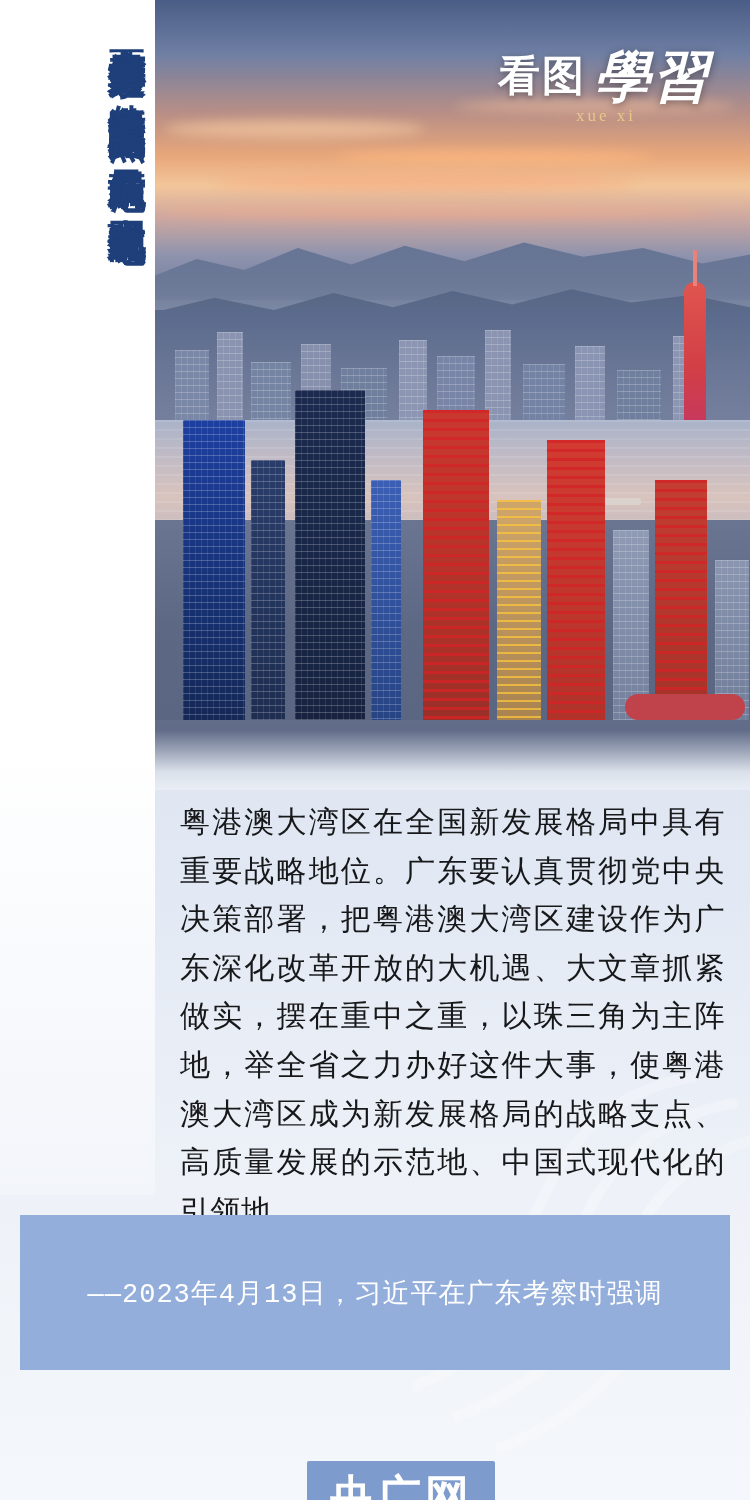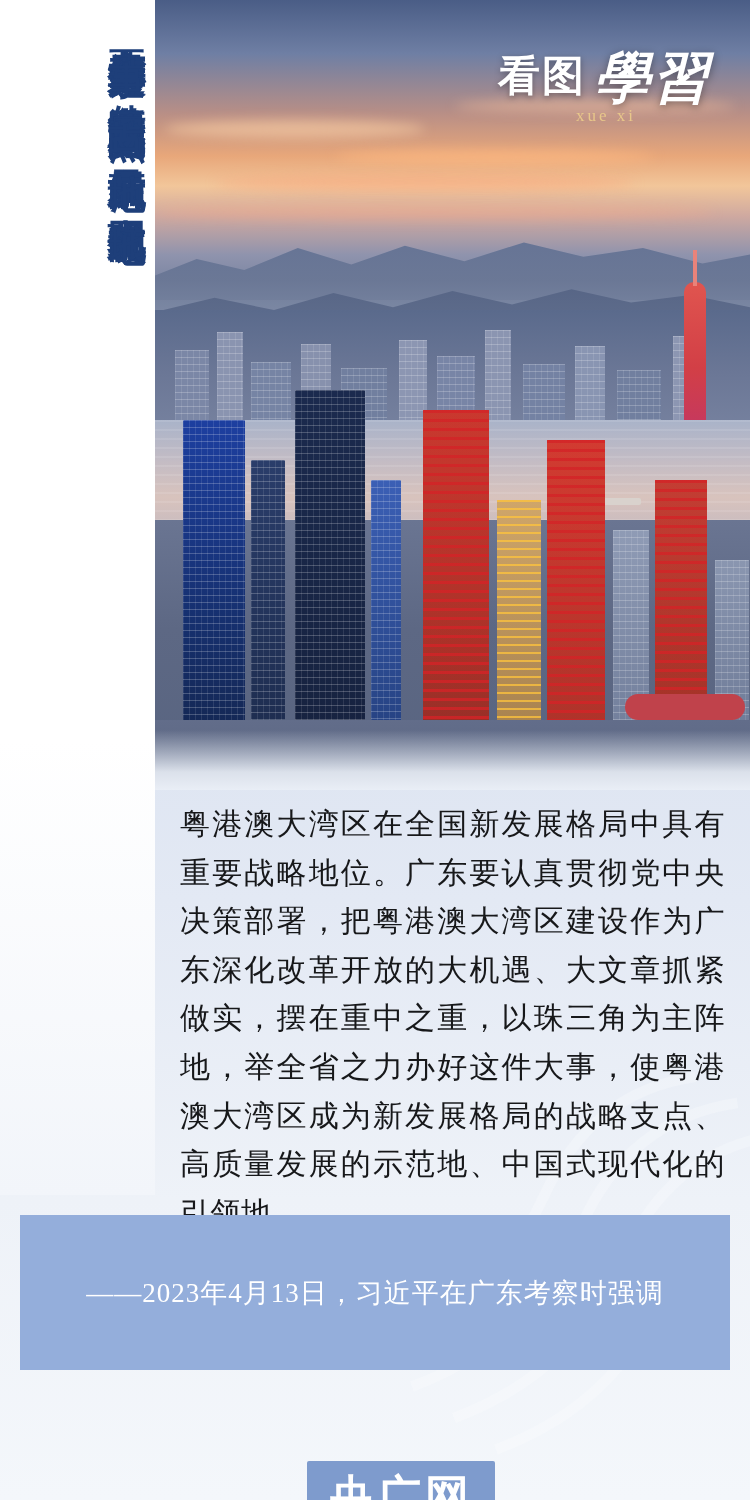--- a/index.html
+++ b/index.html
@@ -145,21 +145,21 @@
   }
   .logo-kan {
     font-family: "Liberation Serif", "DejaVu Serif", serif;
     font-weight: bold;
     font-size: 42px;
     letter-spacing: 2px;
     color: #ffffff;
     text-shadow: 0 2px 6px rgba(0,0,0,0.35);
   }
   .logo-xue {
-    font-family: Liberation Sans, sans-serif;
+    font-family: Liberation Serif, serif;
     font-style: italic;
     font-weight: bold;
     font-size: 56px;
     letter-spacing: 2px;
     color: #ffffff;
     text-shadow: 0 2px 8px rgba(0,0,0,0.4);
     line-height: 0.95;
   }
   .logo-pinyin {
     margin-top: 2px;
@@ -169,41 +169,41 @@
     color: #e8c78a;
     text-align: center;
     padding-left: 4px;
   }
 
   
   .quote {
     position: absolute;
     left: 180px; top: 800px;
     width: 545px;
-    font-family: Liberation Sans, sans-serif;
+    font-family: Liberation Mono, monospace;
     font-size: 30px;
     line-height: 1.62;
     color: #17181a;
     text-align: justify;
     letter-spacing: 0.5px;
   }
 
   
   .attrib-bar {
     position: absolute;
     left: 20px; top: 1215px;
     width: 710px;
     height: 155px;
     background: #94aedb;
     display: flex;
     align-items: center;
     justify-content: center;
   }
   .attrib-text {
-    font-family: Liberation Serif, serif;
+    font-family: Liberation Mono, monospace;
     font-size: 27px;
     color: #ffffff;
     letter-spacing: 1px;
   }
 
   
   .footer {
     position: absolute;
     left: 0; top: 1461px;
     width: 750px;

